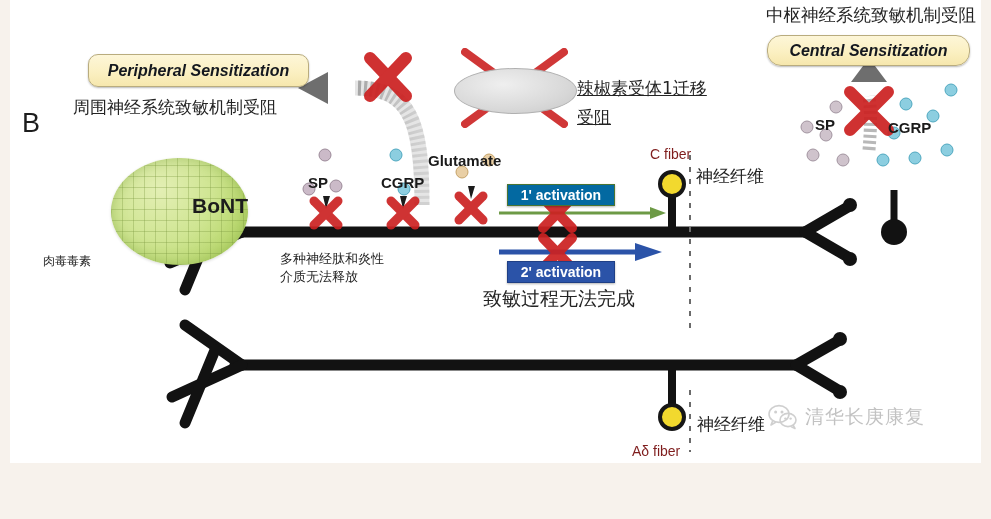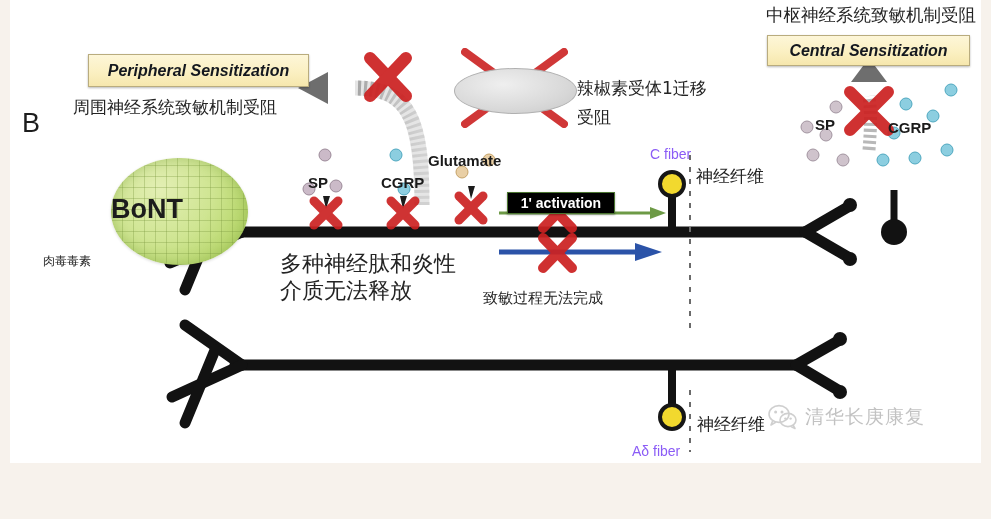--- a/index.html
+++ b/index.html
@@ -23,73 +23,73 @@
   
   .callout{
     position:absolute;
     background:linear-gradient(180deg,#fdf6d8 0%,#fbf0c2 55%,#f6e7ad 100%);
     border:1px solid #b9ac7e;
     box-shadow:0 1px 2px rgba(0,0,0,.28);
     display:flex;align-items:center;justify-content:center;
     font-style:italic;font-weight:bold;color:#14181f;
     font-family:"Liberation Sans","DejaVu Sans",sans-serif;
   }
-  #peripheral-box{left:78px;top:54px;width:219px;height:31px;font-size:16px;}
-  #central-box{left:757px;top:35px;width:201px;height:29px;font-size:16px;}
+  #peripheral-box{left:78px;top:54px;width:219px;height:31px;font-size:16px;border-radius:10px;}
+  #central-box{left:757px;top:35px;width:201px;height:29px;font-size:16px;border-radius:14px;}
 
   .cn-under{position:absolute;font-size:17px;line-height:22px;color:#242424;white-space:pre-line;}
   #peripheral-cn{left:63px;top:96px;}
   #central-cn{left:756px;top:4px;font-size:17.5px;}
-  #trpv1-cn{left:567px;top:74px;line-height:29px;}
-  #release-cn{left:270px;top:250px;line-height:27px;font-size:22px;}
-  #sens-cn{left:473px;top:287px;font-size:15px;}
+  #trpv1-cn{left:567px;top:74px;line-height:29px;text-decoration:underline;}
+  #release-cn{left:270px;top:250px;line-height:18px;font-size:13px;}
+  #sens-cn{left:473px;top:287px;font-size:19px;}
   #cfiber-cn{left:686px;top:165px;font-size:17px;}
   #adfiber-cn{left:687px;top:413px;font-size:17px;}
   #bont-cn{left:33px;top:250px;font-size:12px;}
 
   
   #bont-cell{
     position:absolute;left:101px;top:158px;width:137px;height:107px;
     border-radius:50%;
     background:
       repeating-linear-gradient(0deg,rgba(120,150,60,.33) 0 1px,transparent 1px 11px),
       repeating-linear-gradient(90deg,rgba(120,150,60,.33) 0 1px,transparent 1px 11px),
       radial-gradient(circle at 36% 30%,#e3efb4 0%,#cfe592 45%,#b9d86e 75%,#a8cb5d 100%);
     box-shadow:inset 0 0 14px rgba(130,165,70,.5),0 1px 3px rgba(0,0,0,.14);
   }
   #bont-label{
-    position:absolute;left:101px;top:194px;width:137px;text-align:left;
-    font-size:27px;font-weight:bold;color:#1c1c1c;
+    position:absolute;left:101px;top:194px;width:137px;text-align:right;
+    font-size:21px;font-weight:bold;color:#1c1c1c;
     font-family:"Liberation Sans",sans-serif;
   }
   
   #neuron-svg{position:absolute;left:0;top:0;width:971px;height:463px;}
 
   
   .plabel{position:absolute;font-size:15px;font-weight:bold;color:#1a1a1a;
     font-family:"Liberation Sans","DejaVu Sans",sans-serif;margin-top:6px;}
   #sp-label{left:298px;top:168px;}
   #cgrp-label{left:371px;top:168px;}
   #glu-label{left:418px;top:146px;}
   #sp-label2{left:805px;top:110px;}
   #cgrp-label2{left:878px;top:113px;}
 
-  .fiberlabel{position:absolute;font-size:14px;color:#8b5cf6;
+  .fiberlabel{position:absolute;font-size:14px;color:#7f1d1d;
     font-family:"Liberation Sans","DejaVu Sans",sans-serif;}
   #cfiber-label{left:640px;top:146px;}
   #adfiber-label{left:622px;top:443px;}
 
   
   .actbar{
     position:absolute;display:flex;align-items:center;justify-content:center;
     color:#fff;font-size:14px;font-weight:bold;
     font-family:"Liberation Sans","DejaVu Sans",sans-serif;
     box-shadow:0 1px 2px rgba(0,0,0,.3);
   }
-  #act1{left:497px;top:192px;width:106px;height:20px;background:#000000;border:1px solid #4b7531;}
+  #act1{left:497px;top:184px;width:106px;height:20px;background:#0369a1;border:1px solid #4b7531;}
   #act2{left:497px;top:261px;width:106px;height:20px;background:#2b53a8;border:1px solid #1f3f85;}
 
   
   #trpv1-oval{
     position:absolute;left:444px;top:68px;width:121px;height:44px;border-radius:50%;
     background:radial-gradient(ellipse at 40% 35%,#efefef 0%,#d9d9d9 60%,#c7c7c7 100%);
     border:1px solid #b0b0b0;
   }
   #trpv1-text{
     position:absolute;left:444px;top:74px;width:121px;text-align:center;
@@ -287,20 +287,21 @@
     <div id="sp-label" class="plabel">SP</div>
     <div id="cgrp-label" class="plabel">CGRP</div>
     <div id="glu-label" class="plabel">Glutamate</div>
     <div id="release-cn" class="cn cn-under">多种神经肽和炎性
 介质无法释放</div>
 
     <div id="sp-label2" class="plabel">SP</div>
     <div id="cgrp-label2" class="plabel">CGRP</div>
 
     <div id="act1" class="actbar">1' activation</div>
+    <div id="act2" class="actbar">2' activation</div>
     <div id="sens-cn" class="cn cn-under">致敏过程无法完成</div>
 
     <div id="cfiber-label" class="fiberlabel">C fiber</div>
     <div id="cfiber-cn" class="cn cn-under">神经纤维</div>
     <div id="adfiber-label" class="fiberlabel">Aδ fiber</div>
     <div id="adfiber-cn" class="cn cn-under">神经纤维</div>
 
     <div id="watermark">
       <svg width="30" height="26" viewBox="0 0 30 26">
         <ellipse cx="11" cy="10" rx="10" ry="8.4" fill="none" stroke="#8e8e8e" stroke-width="1.6"></ellipse>

